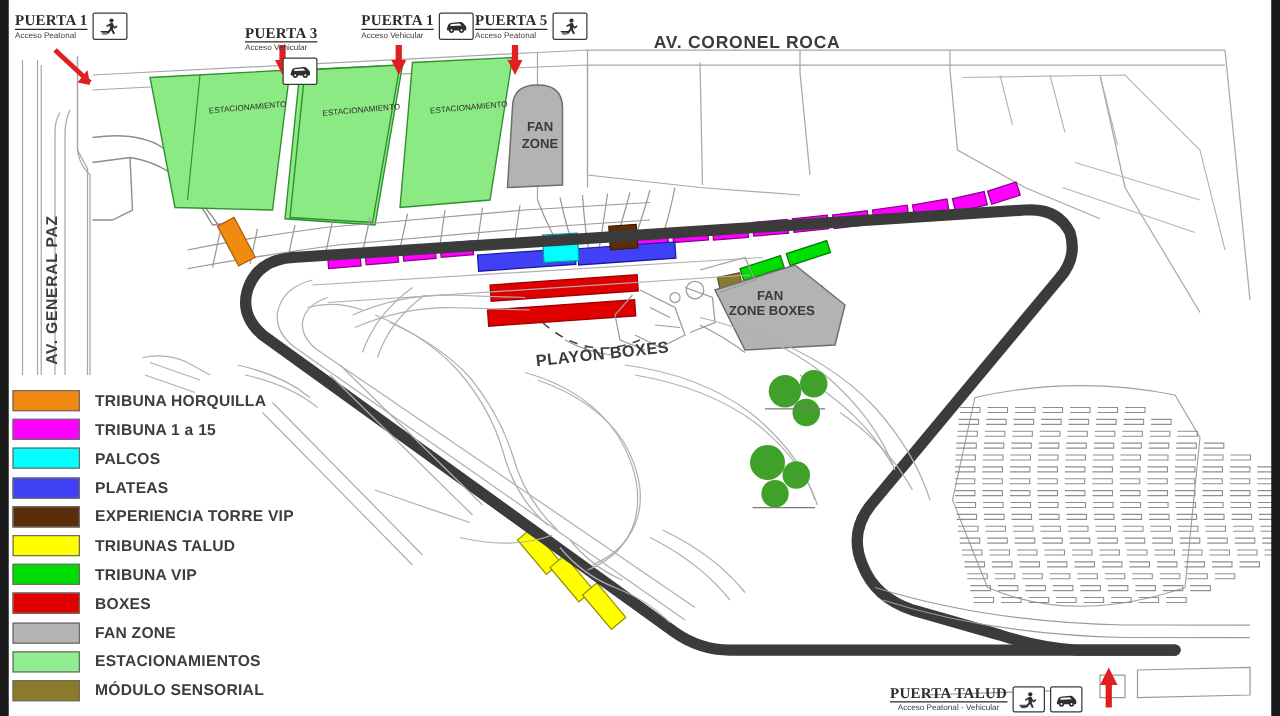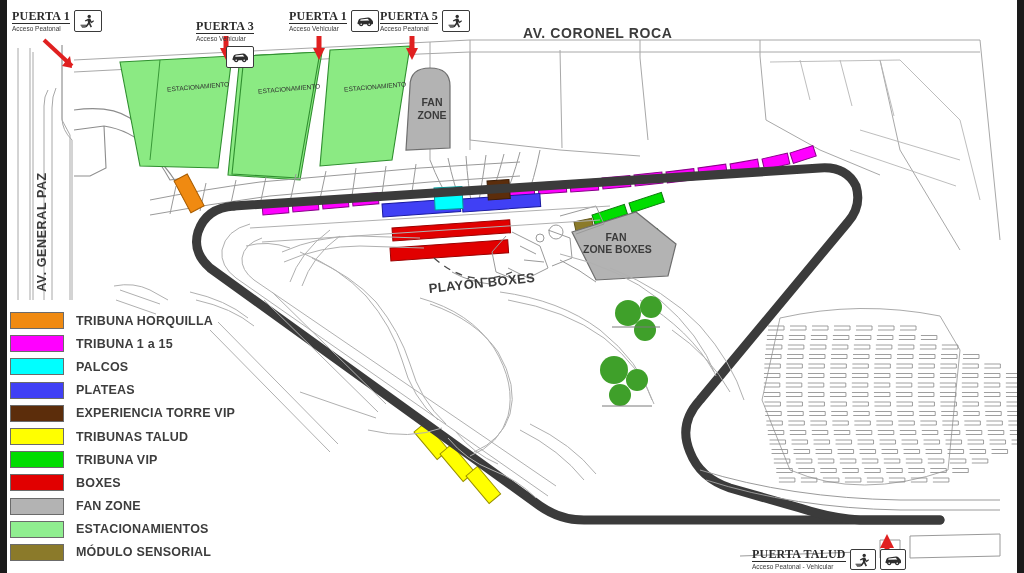--- a/index.html
+++ b/index.html
@@ -569,21 +569,21 @@
               <path d="M9.6 4.4 L11.2 4.4 L12.6 7.4 L14.4 6.2 L15 7.3 L12.4 9.2 L11.6 7.6 L11.4 9.4 L13 12.8 L11.6 13.4 L10 10.2 L7.6 13.2 L6.3 12.4 L9 8.8 L8.6 6.4 L6.6 7.6 L5.8 6.6 Z"></path>
             </g>
             <g stroke="#2e2e2e" stroke-width=".9">
               <line x1="1.5" y1="11.2" x2="7.5" y2="11.2"></line>
               <line x1="2.2" y1="12.2" x2="7.1" y2="12.2"></line>
               <line x1="2.9" y1="13.2" x2="6.7" y2="13.2"></line>
             </g>
           </svg>
         </div>
       </div>
-      <div class="gate" style="left: 752px; top: 548px;">
+      <div class="gate" style="left: 712px; top: 548px; text-align: center;">
         <div class="txt">
           <div class="g-title">PUERTA TALUD</div>
           <div class="g-sub">Acceso Peatonal - Vehicular</div>
         </div>
         <div class="icon-box small">
           <svg width="18" height="14" viewBox="0 0 18 14">
             <g fill="#2e2e2e">
               <circle cx="10.2" cy="2.4" r="1.7"></circle>
               <path d="M9.6 4.4 L11.2 4.4 L12.6 7.4 L14.4 6.2 L15 7.3 L12.4 9.2 L11.6 7.6 L11.4 9.4 L13 12.8 L11.6 13.4 L10 10.2 L7.6 13.2 L6.3 12.4 L9 8.8 L8.6 6.4 L6.6 7.6 L5.8 6.6 Z"></path>
             </g>

